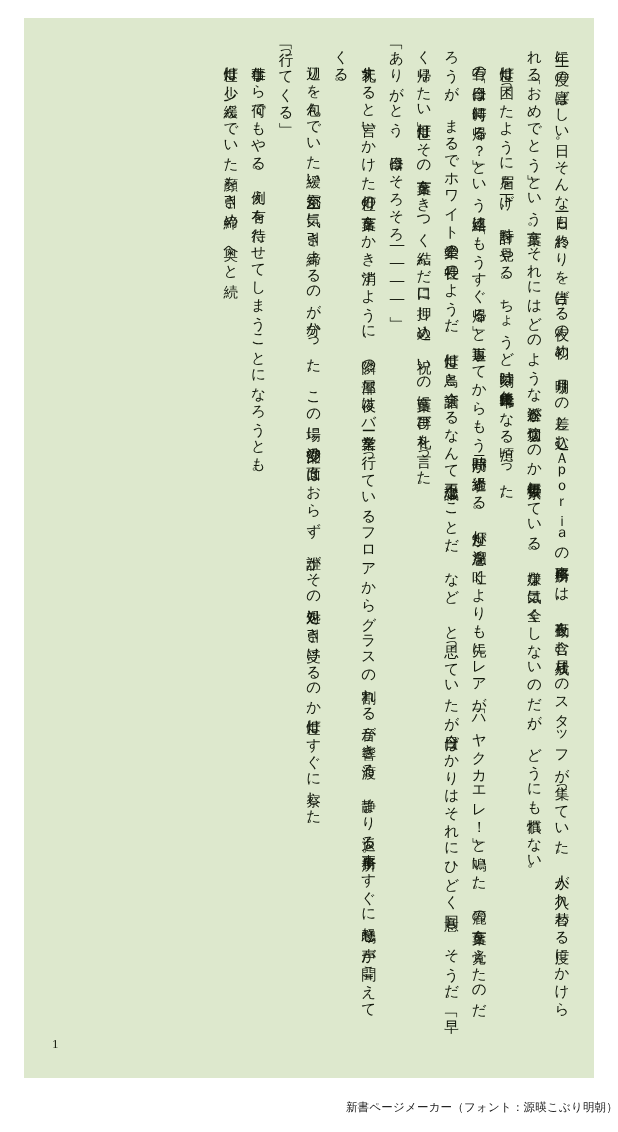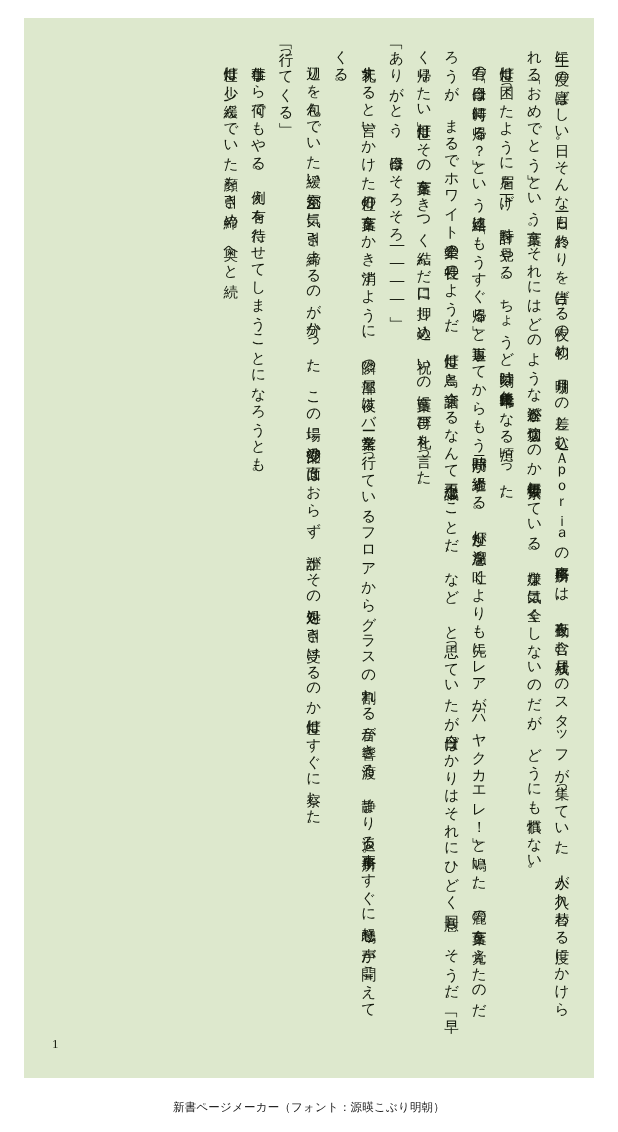--- a/index.html
+++ b/index.html
@@ -77,21 +77,21 @@
     color: #1a1f12;
     writing-mode: horizontal-tb;
   }
 
   
   #caption {
     position: absolute;
     left: 0;
     top: 1100px;
     width: 618px;
-    text-align: center;
+    text-align: right;
     font-family: "DejaVu Serif", "Liberation Serif", serif;
     font-size: 11.5px;
     color: #1b1b1b;
     letter-spacing: 0.2px;
   }
 </style>
 </head>
 <body>
 
 <div id="page">

